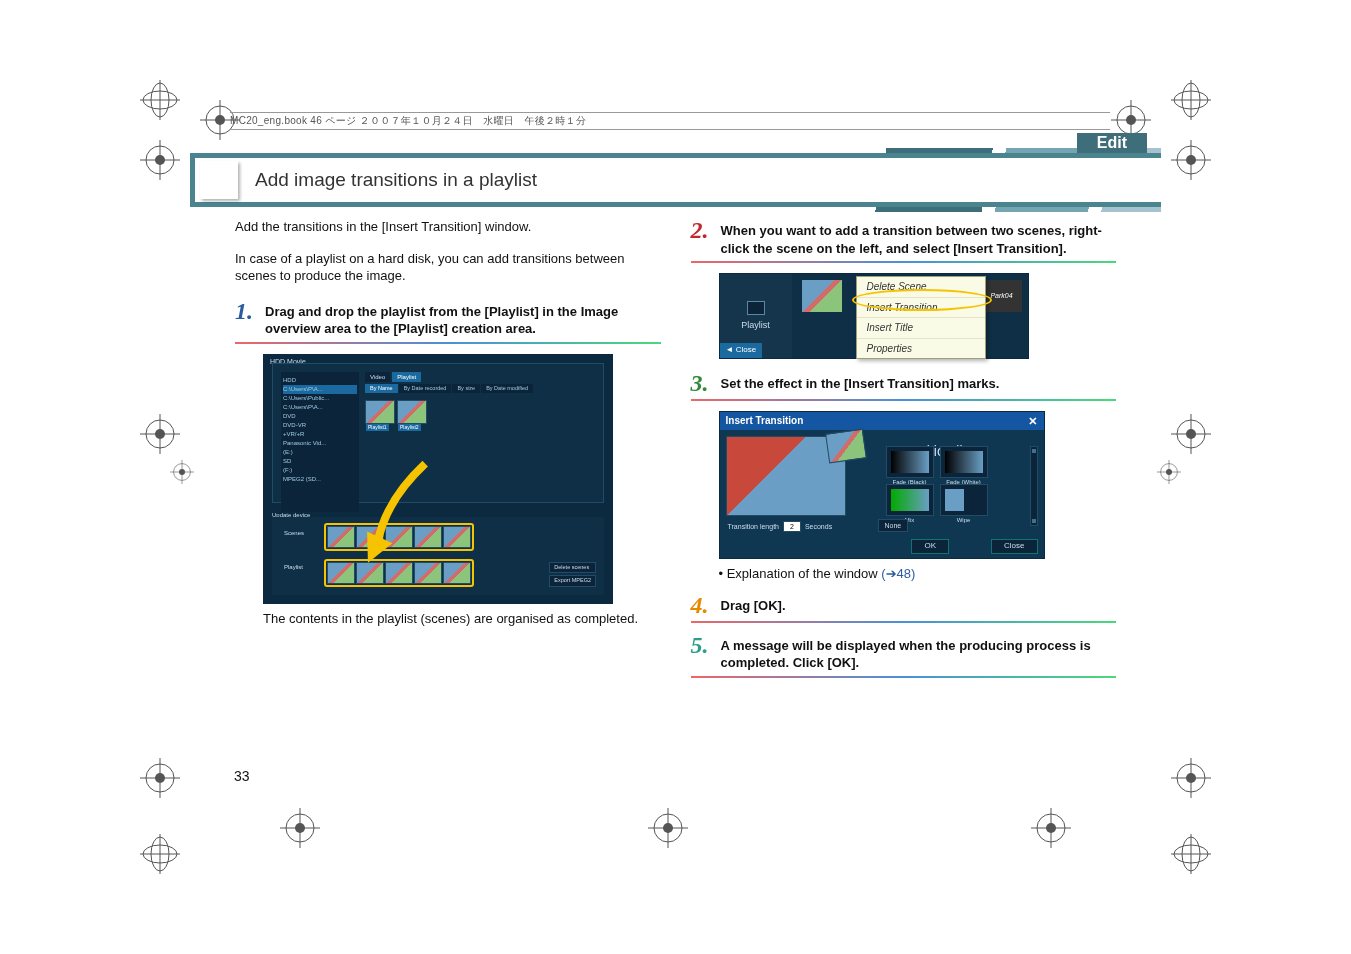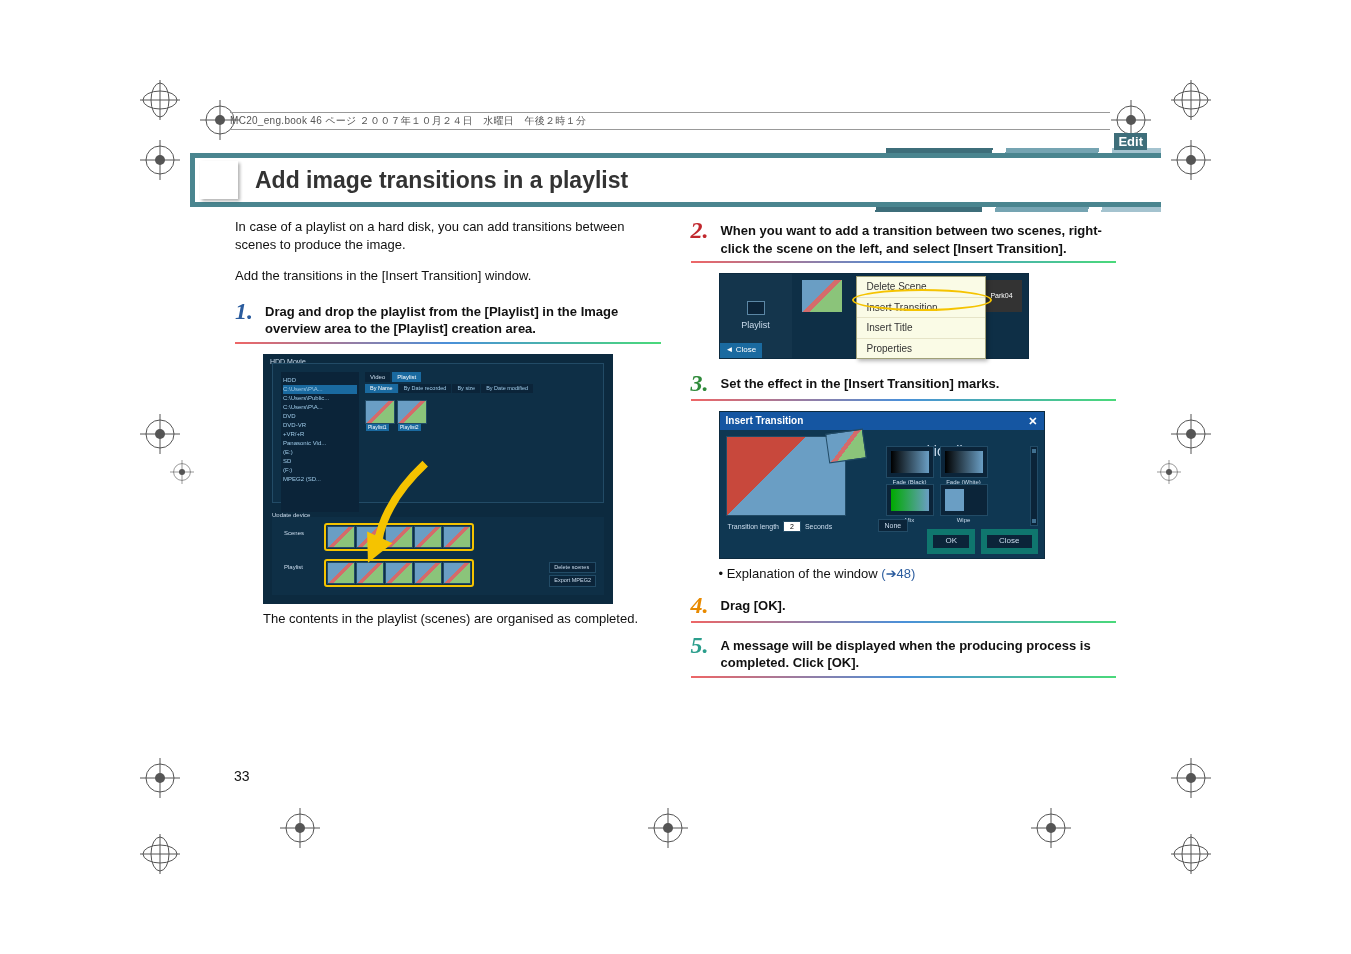--- a/index.html
+++ b/index.html
@@ -28,23 +28,23 @@
   letter-spacing: 0.3px;
 }
 .edit-bar-bg {
   position: absolute;
   top: 148px; left: 840px; right: 190px; height: 64px;
   background: linear-gradient(100deg, #fff 0 14%, #3e6e7a 14% 46%, #fff 46% 50%, #75a4b2 50% 78%, #fff 78% 82%, #a4c3cf 82% 100%);
 }
 .edit-label {
   position: absolute;
   top: 133px; right: 204px;
-  color: #fff; font-size: 13px; font-weight: bold;
+  color: #fff; font-size: 16px; font-weight: bold;
   background: #3e6e7a;
-  padding: 1px 4px;
+  padding: 1px 20px;
   z-index: 5;
 }
 .title-bar {
   position: absolute;
   top: 153px; left: 190px; right: 190px;
   height: 54px;
   background: #4a858f;
   display: flex; align-items: center;
 }
 .title-bar .inner {
@@ -55,23 +55,23 @@
   display: flex; align-items: center;
   padding-left: 60px;
 }
 .title-bar .white-square {
   position: absolute;
   left: 10px; top: 8px; width: 38px; height: 38px;
   background: #fff;
   box-shadow: 2px 2px 3px rgba(0,0,0,0.3);
 }
 .title-text {
-  font-size: 23px;
+  font-size: 19px;
   color: #333;
-  font-weight: bold;
+  font-weight: normal;
 }
 .cols {
   position: absolute;
   top: 218px; left: 235px; right: 235px;
   display: flex;
   gap: 30px;
 }
 .col { flex: 1; font-size: 13px; color: #111; line-height: 1.35; }
 .intro { margin-bottom: 14px; }
 .step { display: flex; gap: 8px; margin-bottom: 4px; }
@@ -180,20 +180,21 @@
 }
 .ss2-left .pl-icon { width: 18px; height: 14px; background: #0b2439; border: 1px solid #5b87a5; }
 .ss2-left .pl-text { color: #cde; font-size: 9px; }
 .ss2-close {
   position: absolute; left: 0; bottom: 0; background: #1a6aa0; color: #fff;
   font-size: 8px; padding: 2px 6px;
 }
 .ss2-track {
   position: absolute; left: 72px; right: 0; top: 0; height: 100%;
   background: #0e2f46;
+  font-style: italic;
 }
 .ss2-thumb {
   position: absolute; top: 6px; left: 10px; width: 40px; height: 32px;
   background: linear-gradient(135deg,#6a9ec4 0 45%,#d46b6b 45% 55%,#8bc47a 55% 100%);
 }
 .ss2-thumb2 {
   position: absolute; top: 6px; right: 6px; width: 40px; height: 32px;
   background: #333; color:#fff; font-size:7px; display:flex; align-items:center; justify-content:center;
 }
 .ss2-menu {
@@ -271,22 +272,23 @@
 }
 .ss3-len .spin { background:#fff; color:#000; padding: 0 6px; font-size: 7px; border: 1px solid #224b66; }
 .ss3-none {
   position: absolute; bottom: 26px; left: 158px; font-size: 7px; color: #cde;
   background: #0b2439; border: 1px solid #224b66; padding: 1px 6px;
 }
 .ss3-btns {
   position: absolute; bottom: 4px; right: 6px; display: flex; gap: 6px;
 }
 .ss3-btns span {
-  font-size: 8px; color: #cde; background: #0b2439; border: 6px solid #0f766e;
+  font-size: 8px; color: #cde; background: #0b2439; border: 1px solid #0f766e;
   padding: 1px 12px;
+  margin-left: 36px;
 }
 .bullet-line { font-size: 13px; margin: 6px 0 10px 28px; }
 .link { color: #2b5c9e; }
 .link .arrow { color: #2b5c9e; }
 .inline-icon {
   display: inline-block; width: 16px; height: 14px;
   background: #1a6aa0; vertical-align: middle;
   position: relative; margin: 0 2px;
 }
 .inline-icon::before {
@@ -447,22 +449,22 @@
 <div class="title-bar">
   <div class="white-square"></div>
   <div class="inner">
     <h1 class="title-text">Add image transitions in a playlist</h1>
   </div>
 </div>
 
 <div class="cols">
 
   <div class="col">
+    <p class="intro">Add the transitions in the [Insert Transition] window.</p>
     <p class="intro">In case of a playlist on a hard disk, you can add transitions between scenes to produce the image.</p>
-    <p class="intro">Add the transitions in the [Insert Transition] window.</p>
 
     <div class="step">
       <div class="step-num blue">1.</div>
       <div class="step-body bold">Drag and drop the playlist from the [Playlist] in the Image overview area to the [Playlist] creation area.</div>
     </div>
     <div class="grad-rule"></div>
 
     <div class="screenshot ss1">
       <div check="" style="position:absolute;top:0;left:0;font-size:7px;color:#cde;padding:2px 6px">HDD Movie</div>
       <div class="ss1-top">

